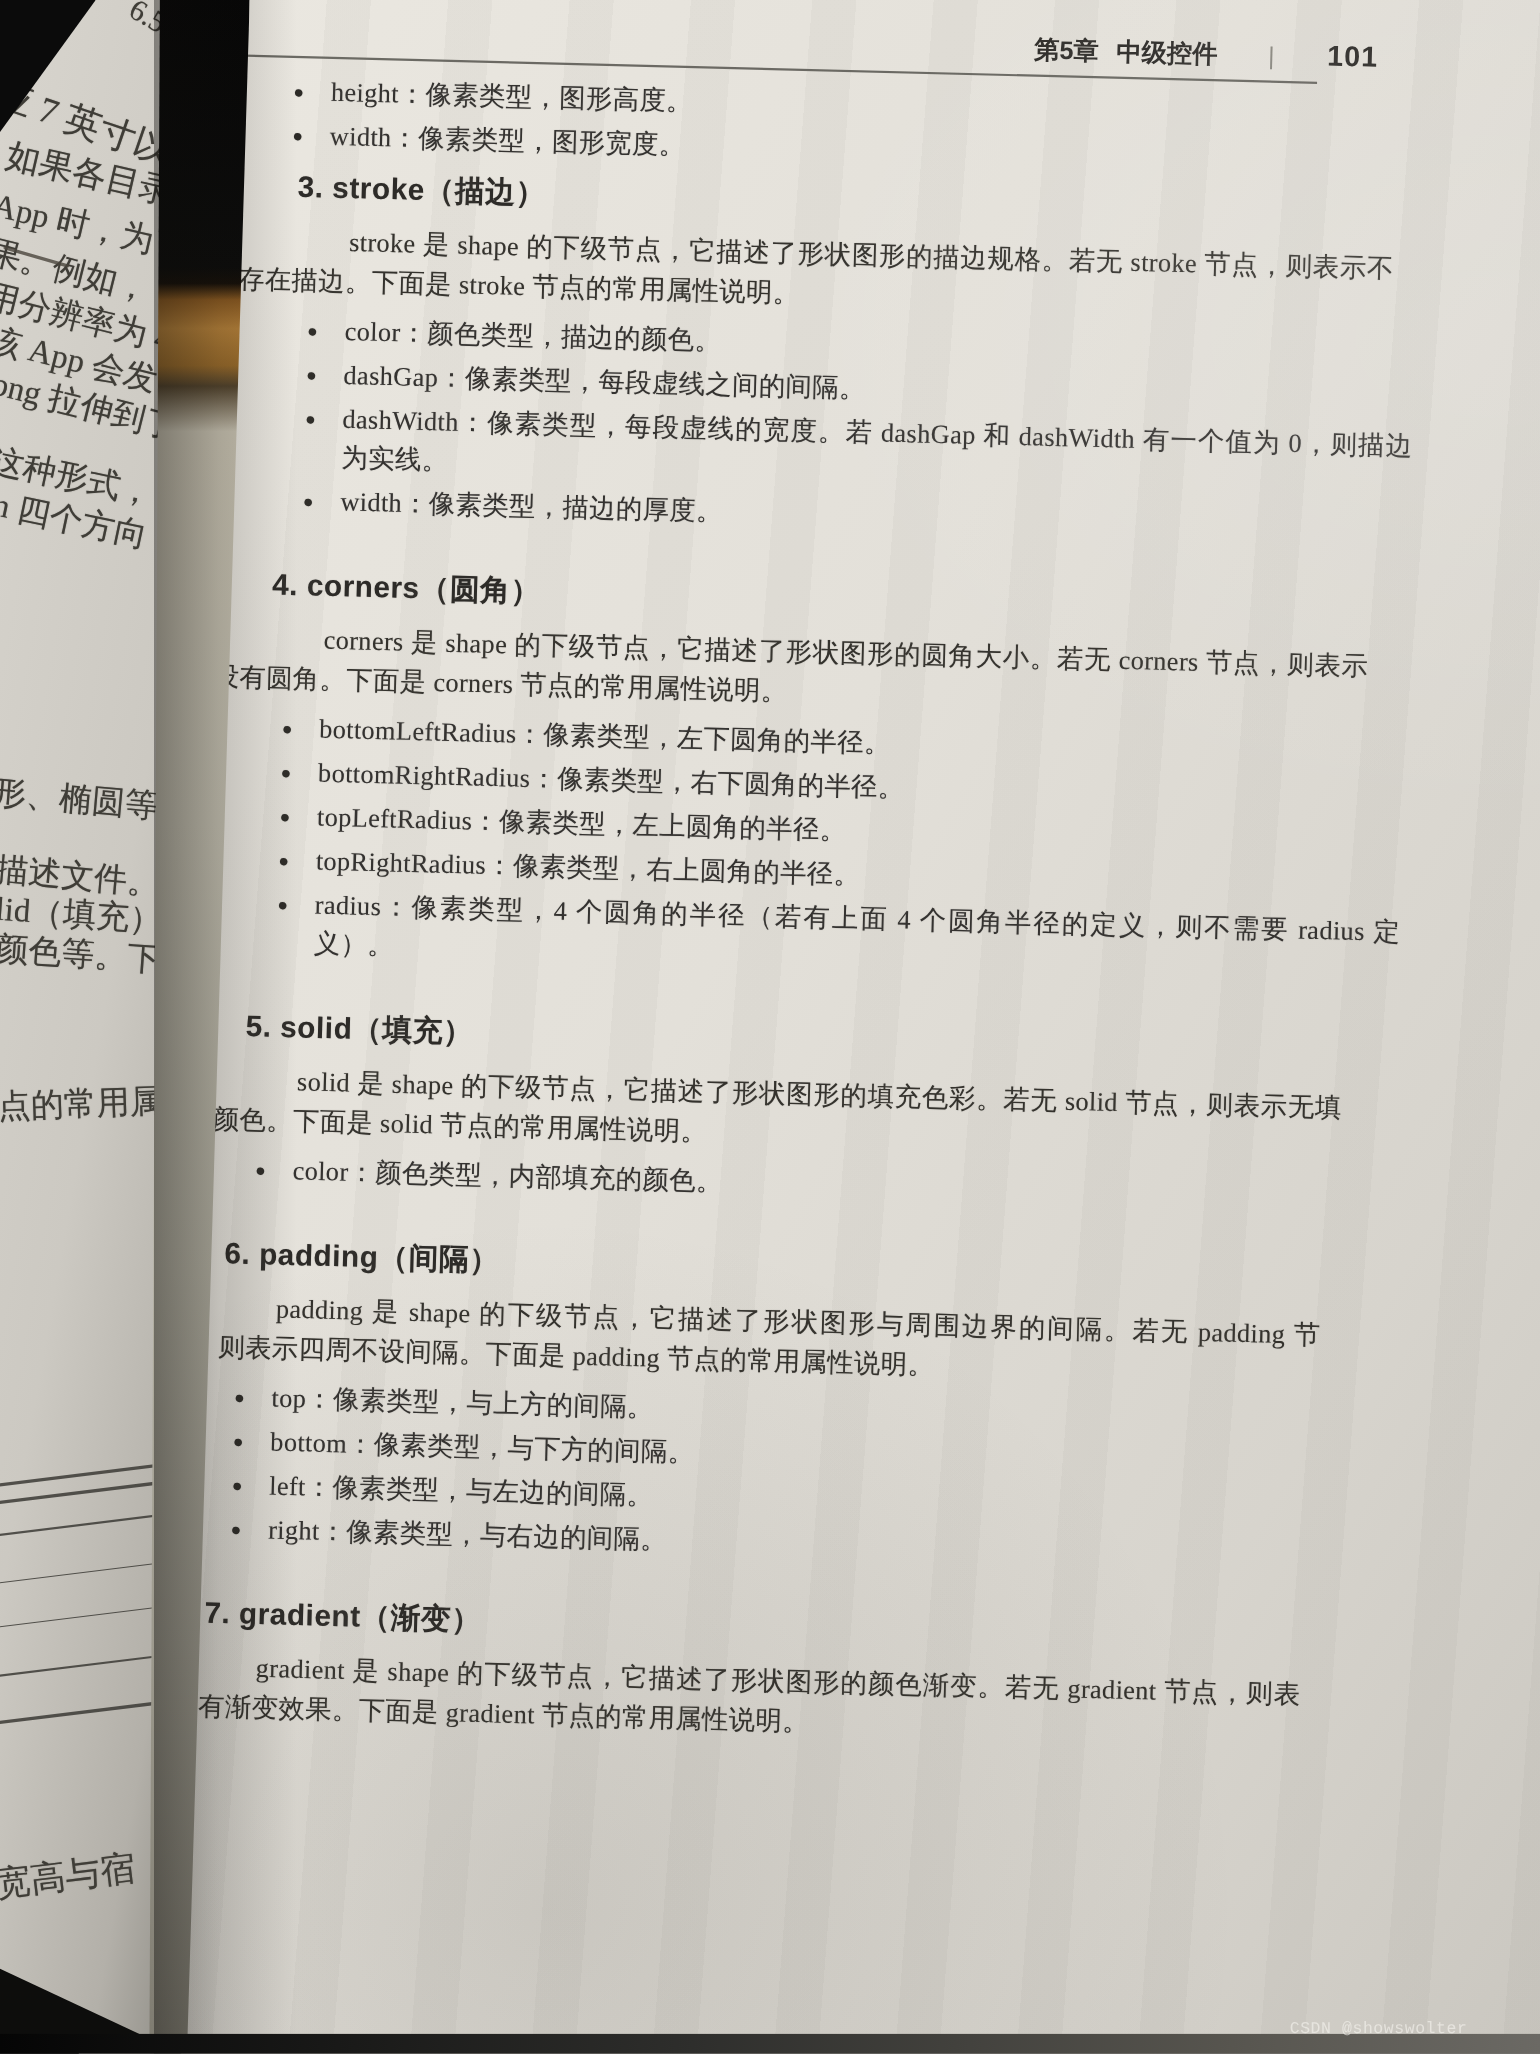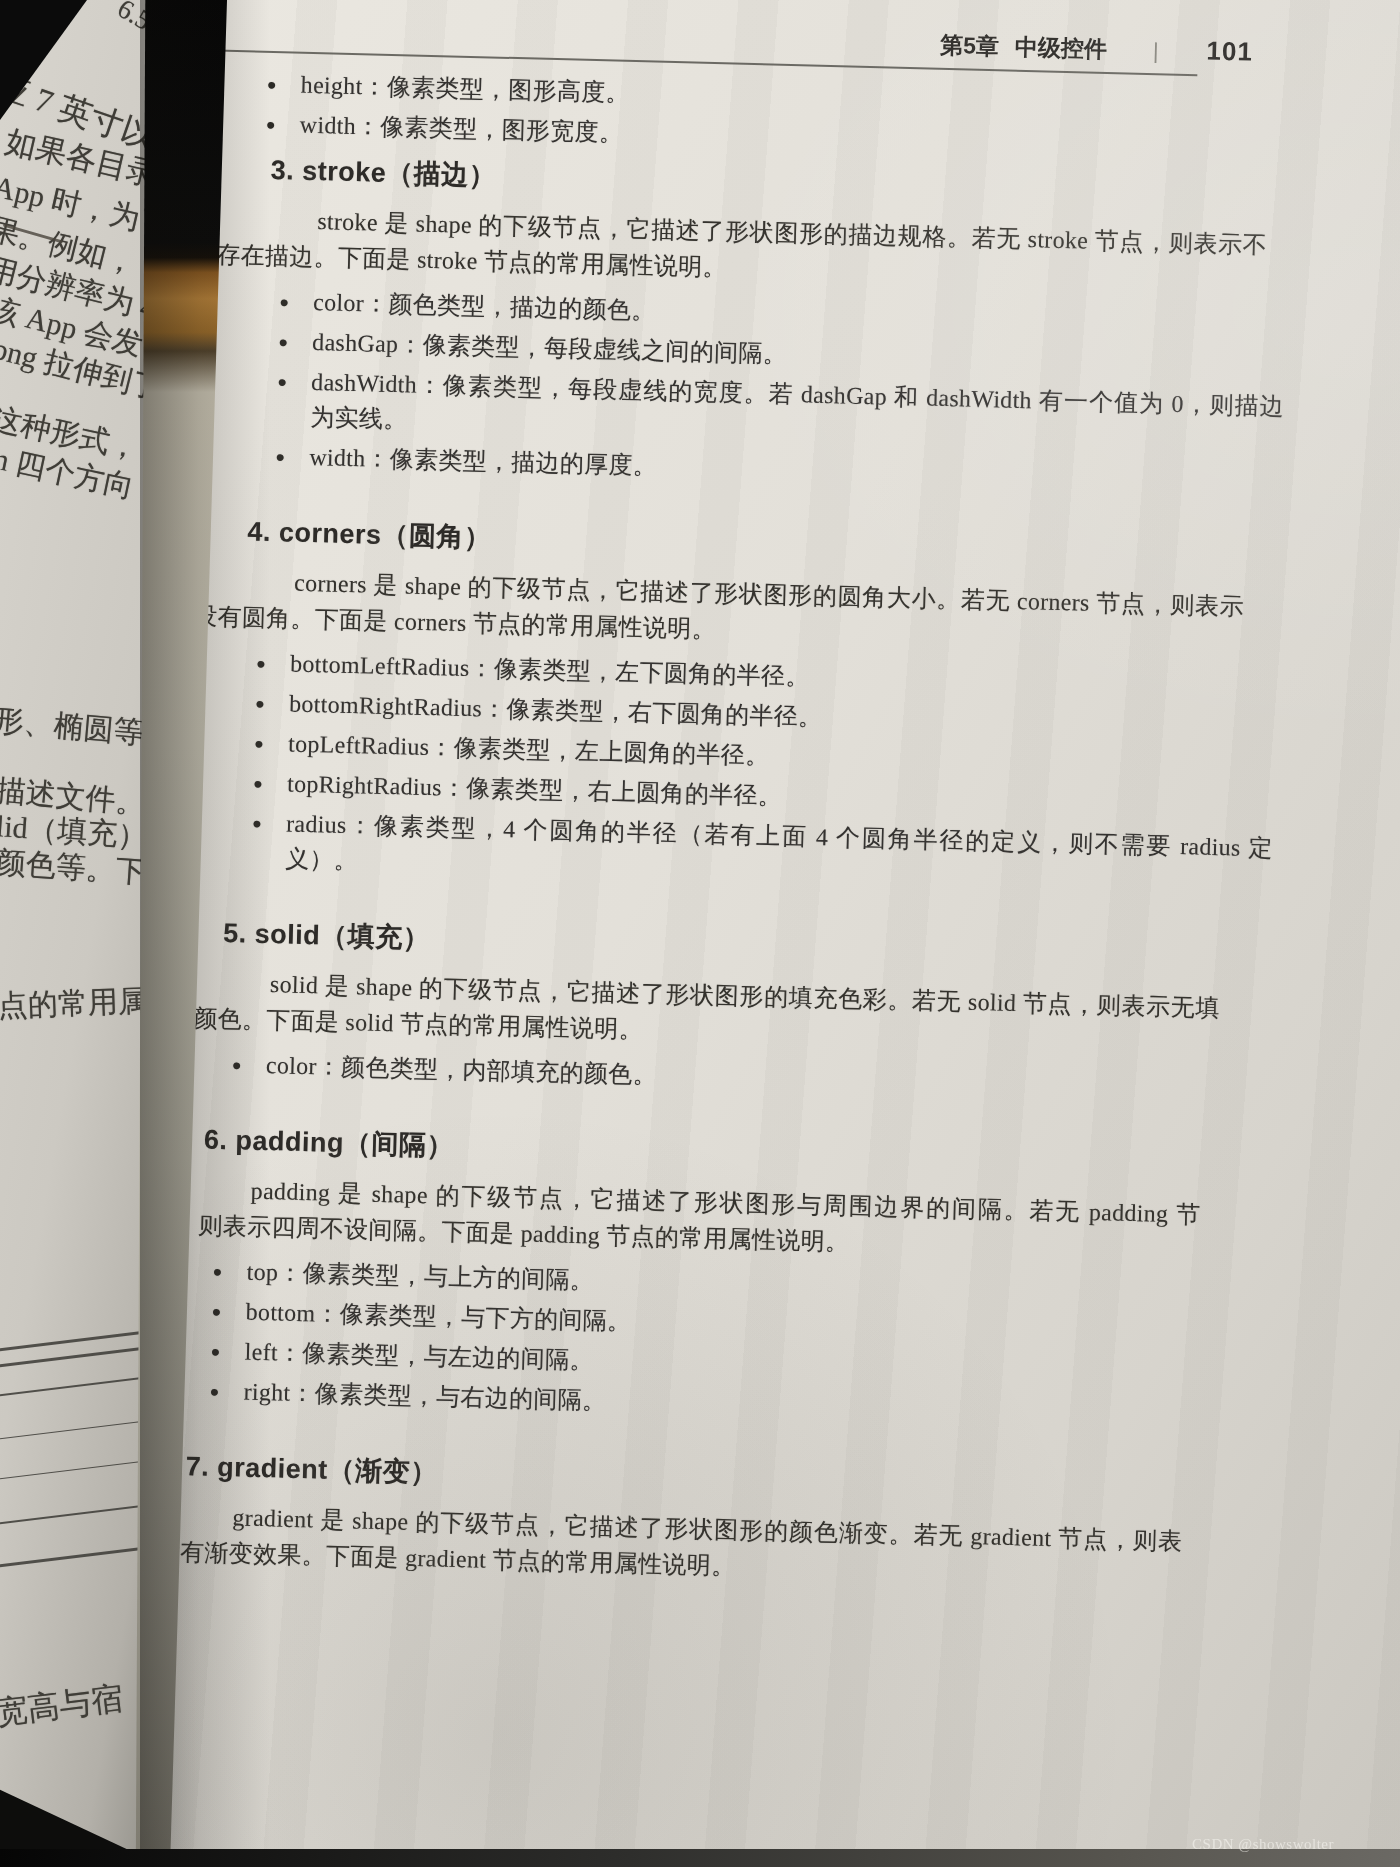--- a/index.html
+++ b/index.html
@@ -56,21 +56,21 @@
       repeating-linear-gradient(93deg,rgba(110,108,100,0) 0 70px,rgba(110,108,100,.05) 70px 110px),
       radial-gradient(1100px 750px at 82% 16%,rgba(255,255,255,.12),rgba(255,255,255,0) 60%),
       radial-gradient(900px 900px at 28% 88%,rgba(60,58,52,.12),rgba(60,58,52,0) 70%);}
   .corner-tl{position:absolute;left:0;top:0;width:150px;height:120px;z-index:5;background:#0b0b0b;
     clip-path:polygon(0 0,58% 0,0 100%);}
   .corner-bl{position:absolute;left:0;top:1775px;width:165px;height:92px;z-index:5;background:#0d0d0c;
     clip-path:polygon(0 16%,100% 100%,0 100%);}
   .bottom-edge{position:absolute;left:0;top:1849px;width:1400px;height:18px;z-index:5;
     background:linear-gradient(90deg,#050505 0%,#2e2e2c 45%,#57554f 80%,#6b6964 100%);}
   .watermark{position:absolute;right:66px;bottom:14px;z-index:6;color:rgba(246,245,240,.6);
-    font-family:Liberation Serif, serif;font-size:15px;letter-spacing:.5px;}
+    font-family:Liberation Mono, monospace;font-size:15px;letter-spacing:.5px;}
 </style>
 </head>
 <body>
 
 <div class="photo">
 
   <div class="left-page">
     <div id="fragments">
         <div class="frag" style="left: 120px; top: -12px; font-size: 27px; transform: rotate(30deg);">6.5 英</div>
         <div class="frag" style="left: -34px; top: 52px; font-size: 33px; transform: rotate(19deg);">时应 7 英寸以上</div>

